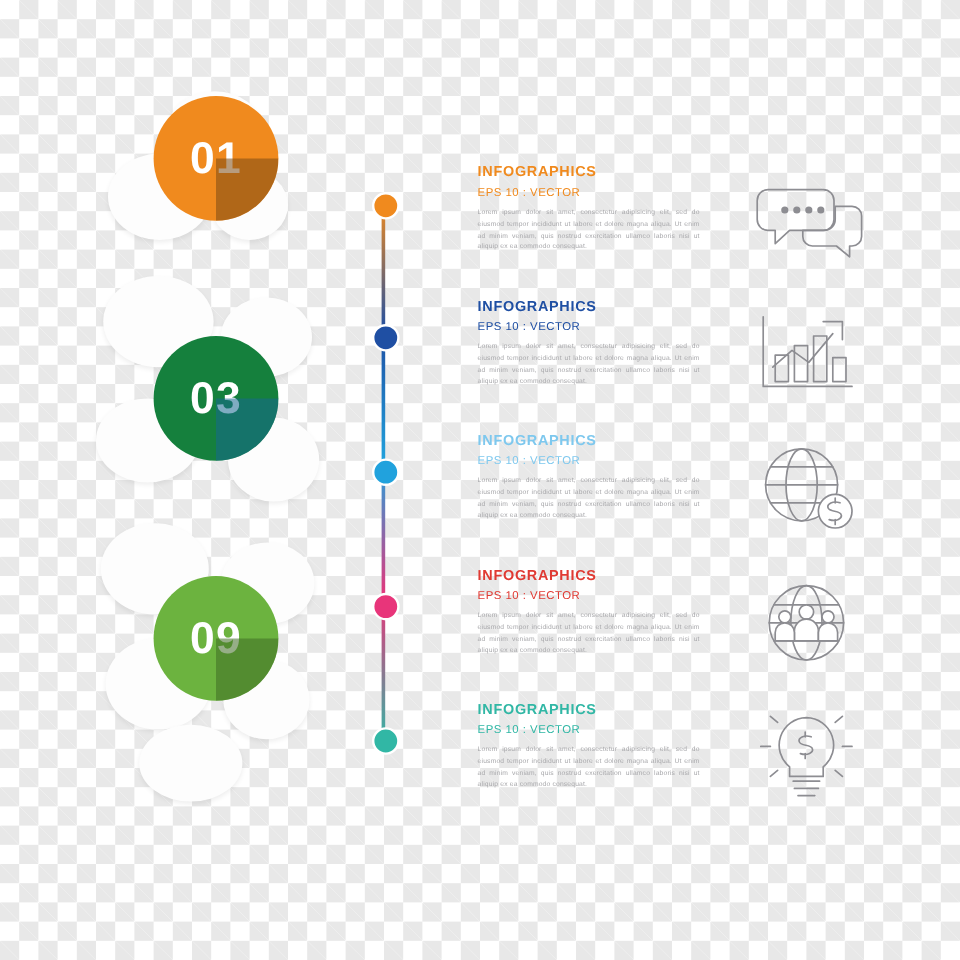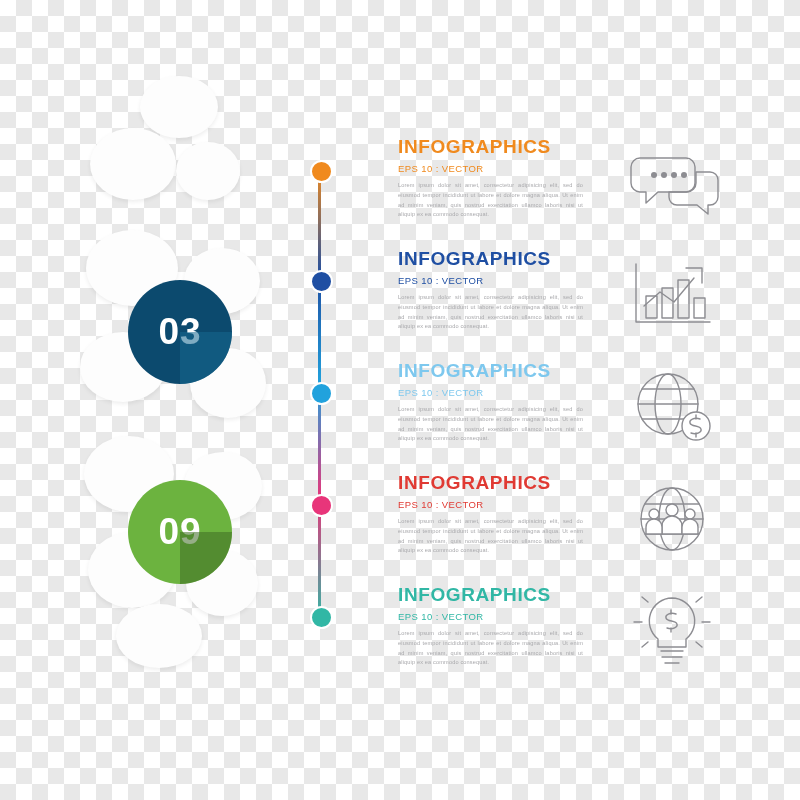--- a/index.html
+++ b/index.html
@@ -107,21 +107,21 @@
     top: 136px;
     width: 190px;
   }
   .block {
     position: absolute;
     left: 0;
     width: 185px;
   }
   .block h3 {
     margin: 0;
-    font-size: 19px;
+    font-size: 12px;
     font-weight: bold;
     letter-spacing: 0.6px;
   }
   .block .sub {
     margin: 5px 0 7px 0;
     font-size: 9.5px;
     font-weight: normal;
     letter-spacing: 0.4px;
   }
   .block .body {
@@ -175,24 +175,32 @@
     <div class="blob" style="left:6px;   top:150px; width:92px; height:76px;"></div>
     <div class="blob" style="left:104px; top:168px; width:76px; height:66px;"></div>
     <div class="blob" style="left:0px;   top:252px; width:86px; height:70px;"></div>
     <div class="blob" style="left:110px; top:268px; width:76px; height:70px;"></div>
     <div class="blob" style="left:4px;   top:356px; width:90px; height:76px;"></div>
     <div class="blob" style="left:104px; top:372px; width:78px; height:68px;"></div>
     <div class="blob" style="left:8px;   top:452px; width:88px; height:76px;"></div>
     <div class="blob" style="left:106px; top:470px; width:72px; height:66px;"></div>
     <div class="blob" style="left:36px;  top:524px; width:86px; height:64px;"></div>
 
+    <div class="step" style="left:48px; top:0px;">
+      <div class="disc" style="background:#f08a1e;">
+        <span>01</span>
+      </div>
+      <div class="shade">
+          <i style="background:#7b4a14;"></i>
+        </div>
+    </div>
 
 
     <div class="step" style="left:48px; top:200px;">
-      <div class="disc" style="background:#0c4a6e;">
+      <div class="disc" style="background:#15803d;">
         <span>03</span>
       </div>
       <div class="shade">
           <i style="background:#16678f;"></i>
         </div>
     </div>
 
 
     <div class="step" style="left:48px; top:400px;">
       <div class="disc" style="background:#6cb33f;">

